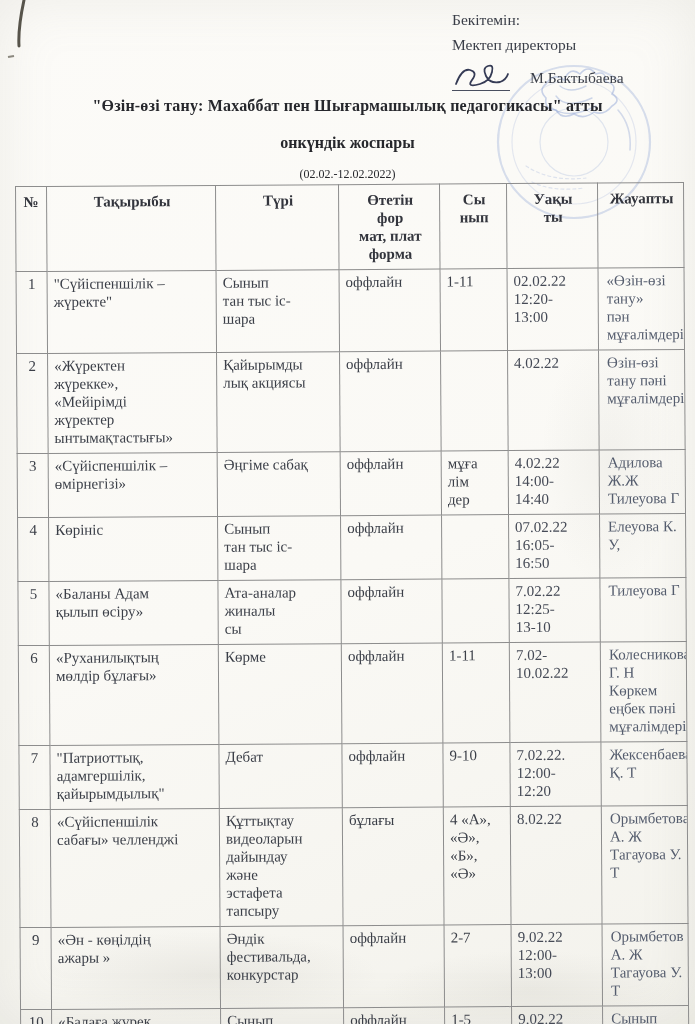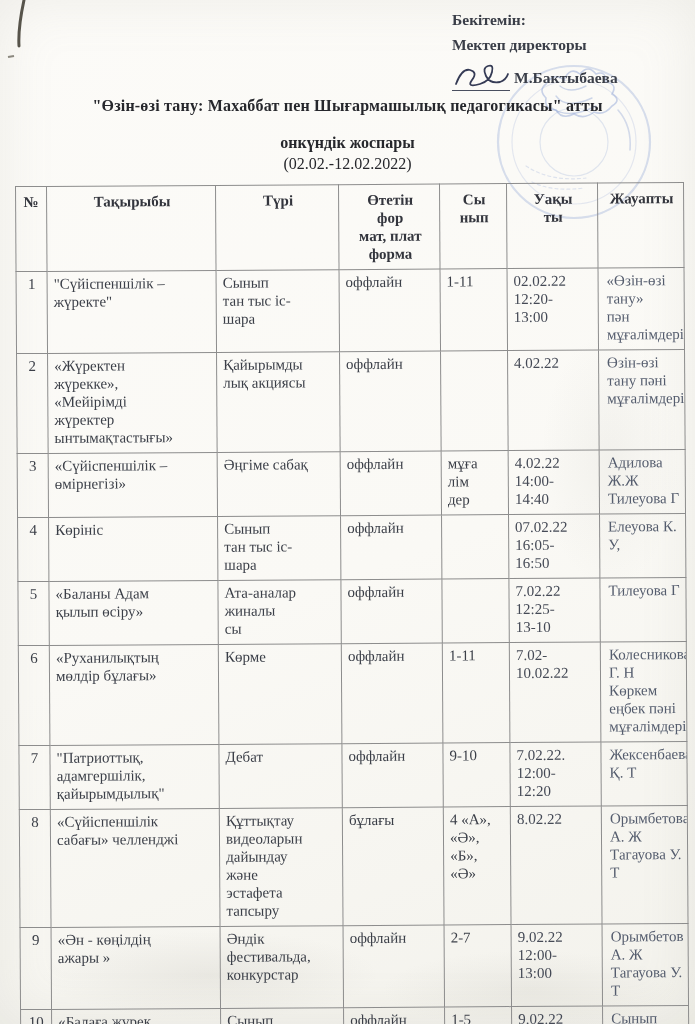--- a/index.html
+++ b/index.html
@@ -19,30 +19,30 @@
   .m2{left:380px;top:950px;width:300px;height:80px;background:radial-gradient(ellipse at center,rgba(168,165,155,.13),rgba(168,165,155,0) 70%);}
   .m3{left:540px;top:330px;width:140px;height:260px;background:radial-gradient(ellipse at center,rgba(170,168,158,.10),rgba(170,168,158,0) 70%);}
 
   
   .fold{position:absolute;left:4px;top:0;}
 
   
   .stamp{position:absolute;left:486px;top:46px;opacity:.85;filter:blur(.3px);}
 
   
-  .approval{position:absolute;left:452px;top:8px;color:#3a3e48;font-size:15.5px;line-height:1.6;font-weight:bold;}
-  .sig-row{display:flex;align-items:flex-end;gap:4px;margin-top:2px;}
+  .approval{position:absolute;left:452px;top:8px;color:#3a3e48;font-size:15.5px;line-height:1.6;}
+  .sig-row{display:flex;align-items:flex-end;gap:20px;margin-top:2px;}
   .sig-wrap{position:relative;width:58px;height:30px;border-bottom:1.4px solid #4a4f60;}
   .sig-wrap svg{position:absolute;left:0;bottom:-2px;}
 
   
   .title{position:absolute;left:0;top:97px;width:695px;text-align:center;color:#26272c;}
   .title .t1{font-weight:bold;font-size:16px;letter-spacing:.2px;}
   .title .t2{font-weight:bold;font-size:16px;margin-top:19px;}
-  .title .t3{font-size:16px;margin-top:3px;}
+  .title .t3{font-size:12px;margin-top:15px;}
 
   
   .plan{
     position:absolute;left:15px;top:186px;width:669px;
     border-collapse:collapse;table-layout:fixed;
     transform:rotate(-.35deg);transform-origin:20px 0;
     color:var(--ink,#3b3f48);
     font-size:15px;line-height:1.2;
   }
   .plan th,.plan td{

